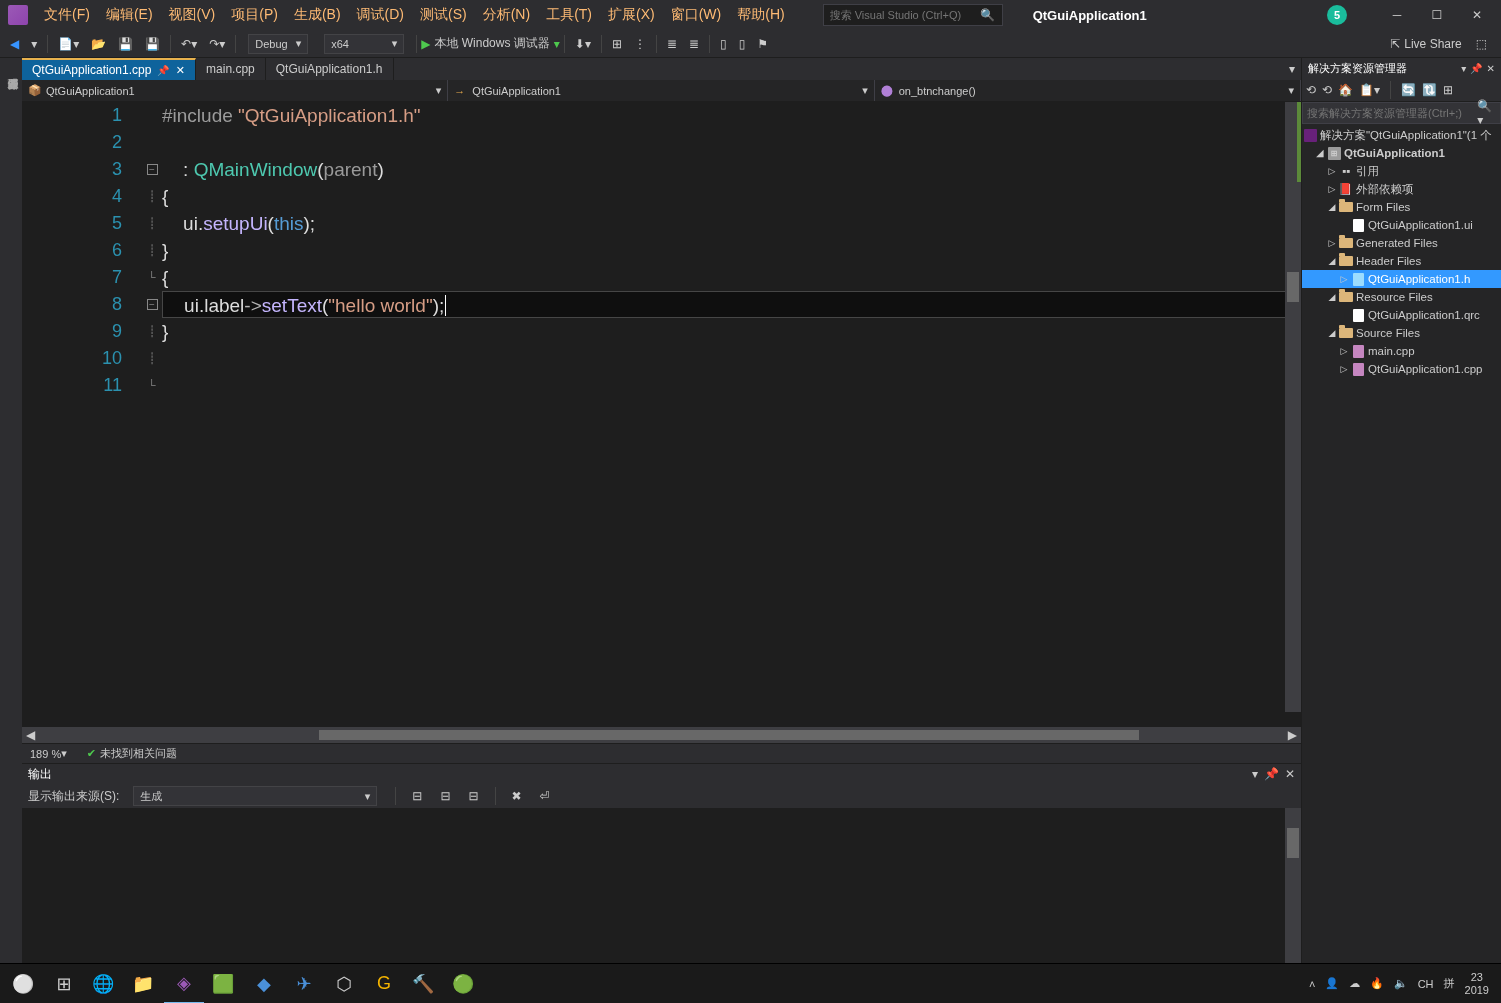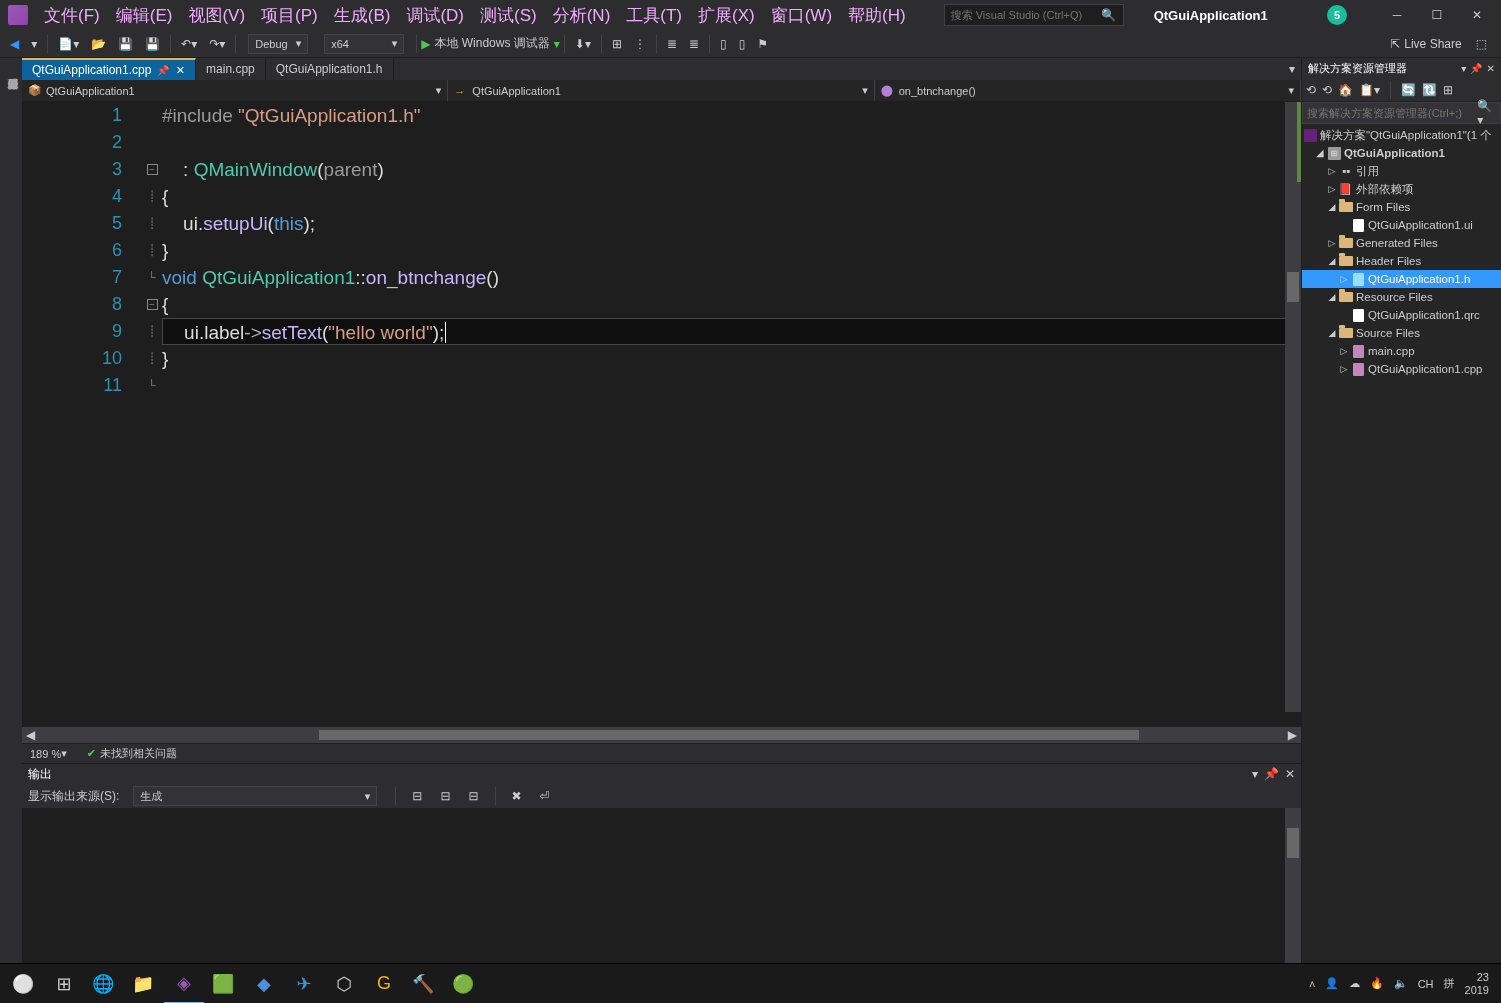--- a/index.html
+++ b/index.html
@@ -1,20 +1,20 @@
 <!DOCTYPE html>
 <html><head>
 <meta charset="utf-8">
 <style>
 * { margin: 0; padding: 0; box-sizing: border-box; font-family: 'Segoe UI', 'Microsoft YaHei', sans-serif; }
 body { background: #1e1e1e; width: 1501px; height: 1003px; overflow: hidden; color: #ccc; font-size: 12px; display: flex; flex-direction: column; }
 
 .titlebar { background: #2d2d30; height: 30px; display: flex; align-items: center; padding: 0 4px; }
 .titlebar .vs-icon { width: 20px; height: 20px; background: linear-gradient(135deg,#9b59b6,#8e44ad); border-radius: 2px; margin: 0 8px 0 4px; }
-.menu-item { padding: 4px 8px; color: #f0abfc; cursor: pointer; font-size: 17px; }
+.menu-item { padding: 4px 8px; color: #fdba74; cursor: pointer; font-size: 14px; }
 .search-box { margin-left: 30px; background: #1e1e1e; border: 1px solid #3f3f46; padding: 2px 6px; width: 180px; height: 22px; display: flex; align-items: center; }
 .search-box input { background: transparent; border: none; color: #999; width: 100%; outline: none; font-size: 11px; }
 .search-box .sicon { margin-left: auto; color: #ccc; }
 .app-title { margin-left: 30px; font-weight: bold; color: #fff; font-size: 13px; }
 .win-controls { margin-left: auto; display: flex; align-items: center; }
 .avatar { width: 20px; height: 20px; border-radius: 50%; background: #1abc9c; display: flex; align-items: center; justify-content: center; color: #fff; font-weight: bold; margin-right: 30px; font-size: 11px; }
 .win-btn { width: 40px; height: 30px; display: flex; align-items: center; justify-content: center; color: #ccc; }
 
 .toolbar { background: #2d2d30; height: 28px; display: flex; align-items: center; padding: 0 4px; border-bottom: 1px solid #1e1e1e; }
 .tb-btn { padding: 2px 4px; margin: 0 2px; color: #ccc; display: flex; align-items: center; gap: 2px; }
@@ -96,21 +96,21 @@
 .sol-tree .ind1 { padding-left: 0px; }
 .sol-tree .ind2 { padding-left: 12px; }
 .sol-tree .ind3 { padding-left: 24px; }
 .sol-tree .ind4 { padding-left: 36px; }
 .sol-tree .bold { font-weight: bold; }
 
 .taskbar { height: 40px; background: #1a1a1a; display: flex; align-items: center; padding: 0 4px; border-top: 1px solid #000;}
 .taskbar .tbicon { width: 40px; height: 40px; display: flex; align-items: center; justify-content: center; font-size: 18px;}
 .taskbar .tbicon.active { border-bottom: 2px solid #76b9ed; }
 .taskbar .right { margin-left: auto; display: flex; align-items: center; gap: 10px; padding-right: 8px; font-size: 11px;}
-.taskbar .clock { text-align: right; line-height: 1.1;}
+.taskbar .clock { text-align: center; line-height: 1.1;}
 
 .ic-folder { width: 14px; height: 10px; background: #dcb67a; border-radius: 1px; position: relative;}
 .ic-folder::before { content: ''; position: absolute; top: -3px; left: 0; width: 6px; height: 3px; background: #dcb67a; border-radius: 1px 1px 0 0;}
 .ic-file { width: 11px; height: 13px; background: #fff; border-radius: 1px; position: relative;}
 .ic-cpp { width: 11px; height: 13px; background: #c586c0; border-radius: 1px;}
 .ic-h { width: 11px; height: 13px; background: #9cdcfe; border-radius: 1px;}
 .ic-sol { width: 13px; height: 13px; background: #68217a; border-radius: 1px;}
 .ic-proj { width: 13px; height: 13px; background: #9b9b9b; border-radius: 1px; display: flex; align-items: center; justify-content: center; font-size: 8px;}
 </style>
 </head>
@@ -255,21 +255,20 @@
             <div class="fc">┊</div>
             <div class="fc">└</div>
         </div>
         <div class="code">
           <div class="cl"><span class="tk-pp">#include </span><span class="tk-str">"QtGuiApplication1.h"</span></div>
           <div class="cl"></div>
           <div class="cl"><span class="tk-punc">    : </span><span class="tk-type">QMainWindow</span><span class="tk-punc">(</span><span class="tk-param">parent</span><span class="tk-punc">)</span></div>
           <div class="cl"><span class="tk-punc">{</span></div>
           <div class="cl"><span class="tk-punc">    ui.</span><span class="tk-func">setupUi</span><span class="tk-punc">(</span><span class="tk-this">this</span><span class="tk-punc">);</span></div>
           <div class="cl"><span class="tk-punc">}</span></div>
-          <div class="cl"><span class="tk-kw">void </span><span class="tk-type">QtGuiApplication1</span><span class="tk-punc">::</span><span class="tk-func">on_btnchange</span><span class="tk-punc">()</span></div>
           <div class="cl"><span class="tk-punc">{</span></div>
           <div class="cl hl"><span class="tk-punc">    ui.</span><span class="tk-punc">label</span><span class="tk-op">-&gt;</span><span class="tk-func">setText</span><span class="tk-punc">(</span><span class="tk-str">"hello world"</span><span class="tk-punc">);</span><span style="border-left:1px solid #fff;margin-left:1px"></span></div>
           <div class="cl"><span class="tk-punc">}</span></div>
         </div>
         <div class="code-scroll-right">
           <div class="marker" style="top:0;height:80px"></div>
           <div class="thumb"></div>
         </div>
       </div>
       <div class="code-scroll-bottom">

